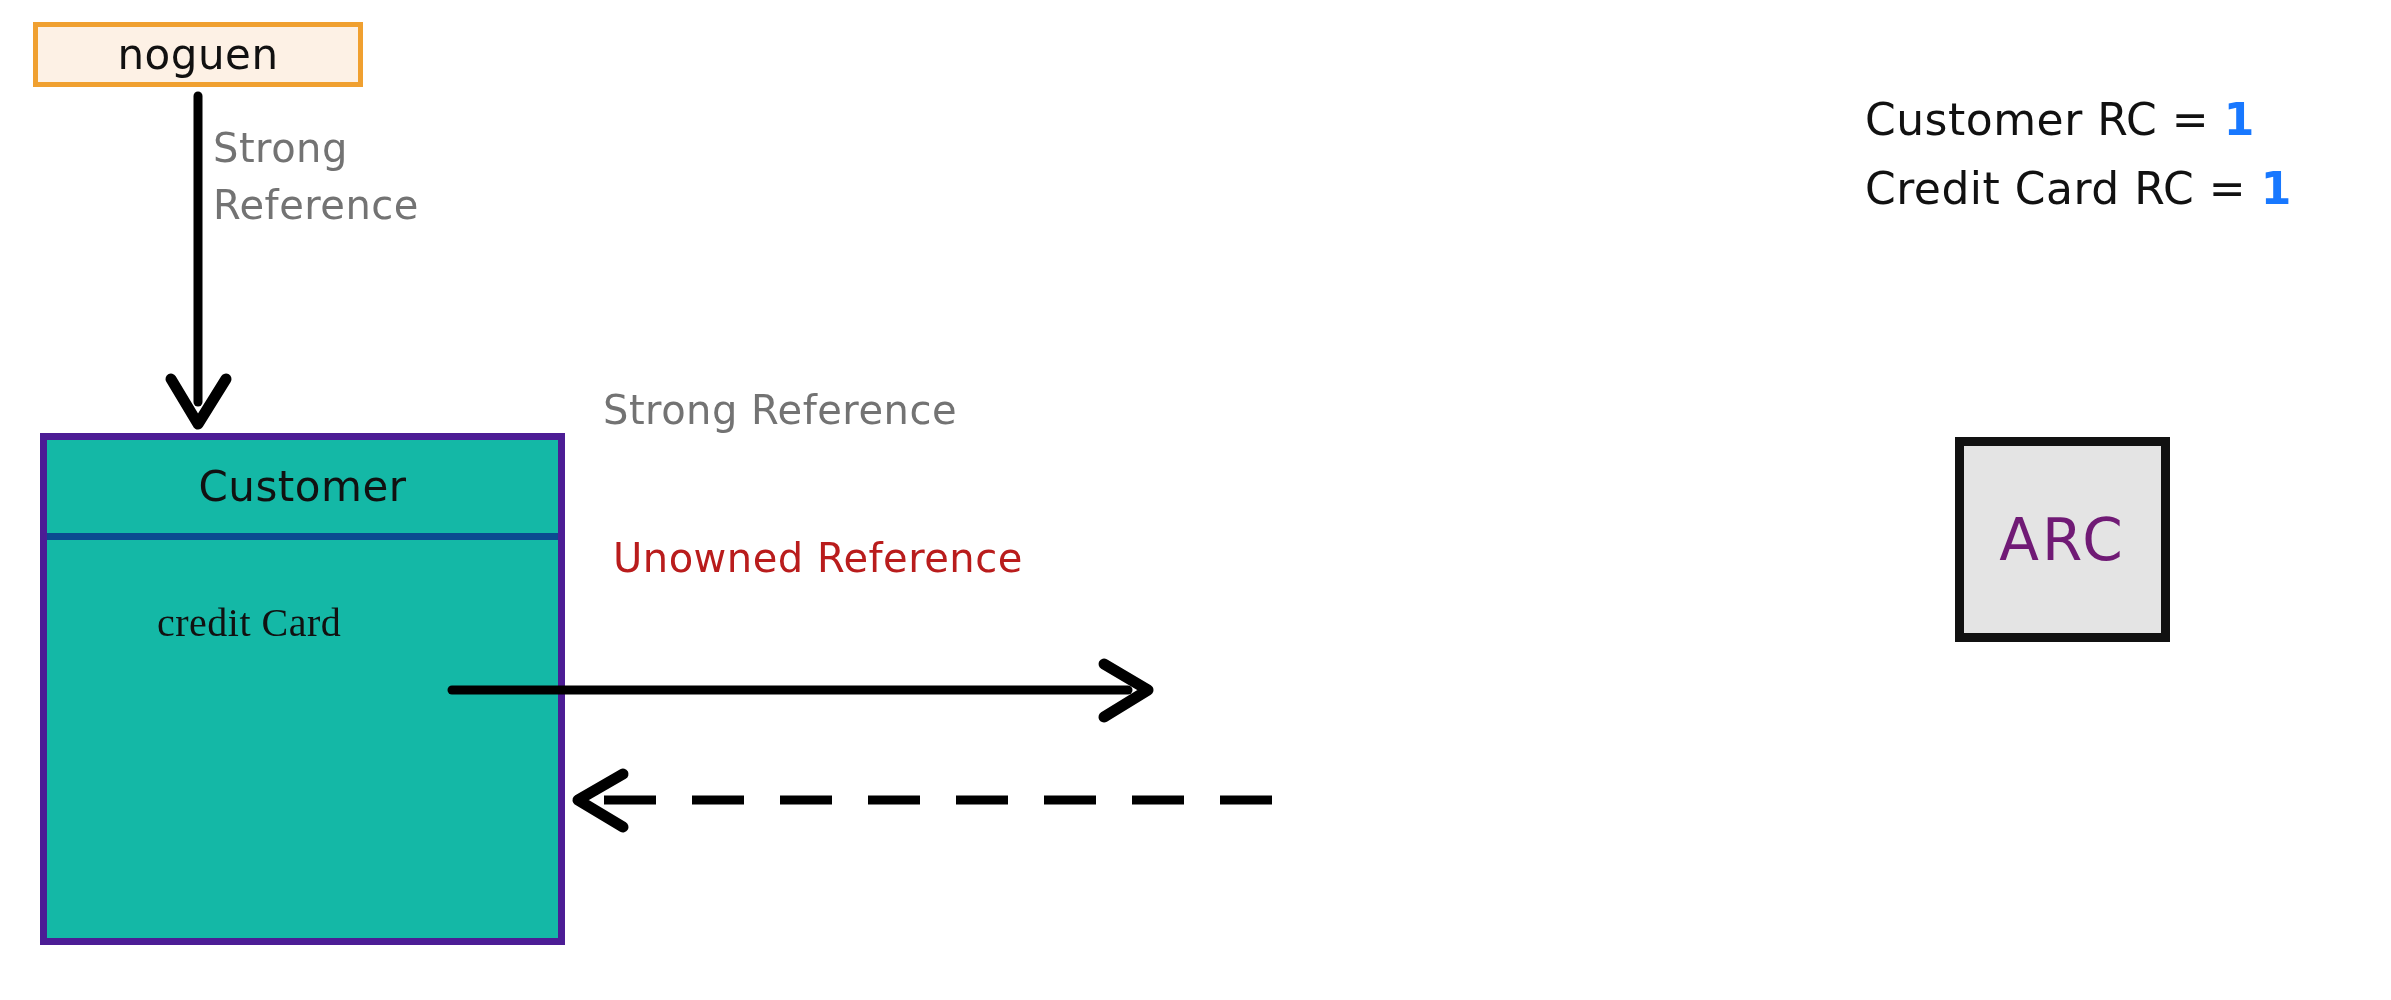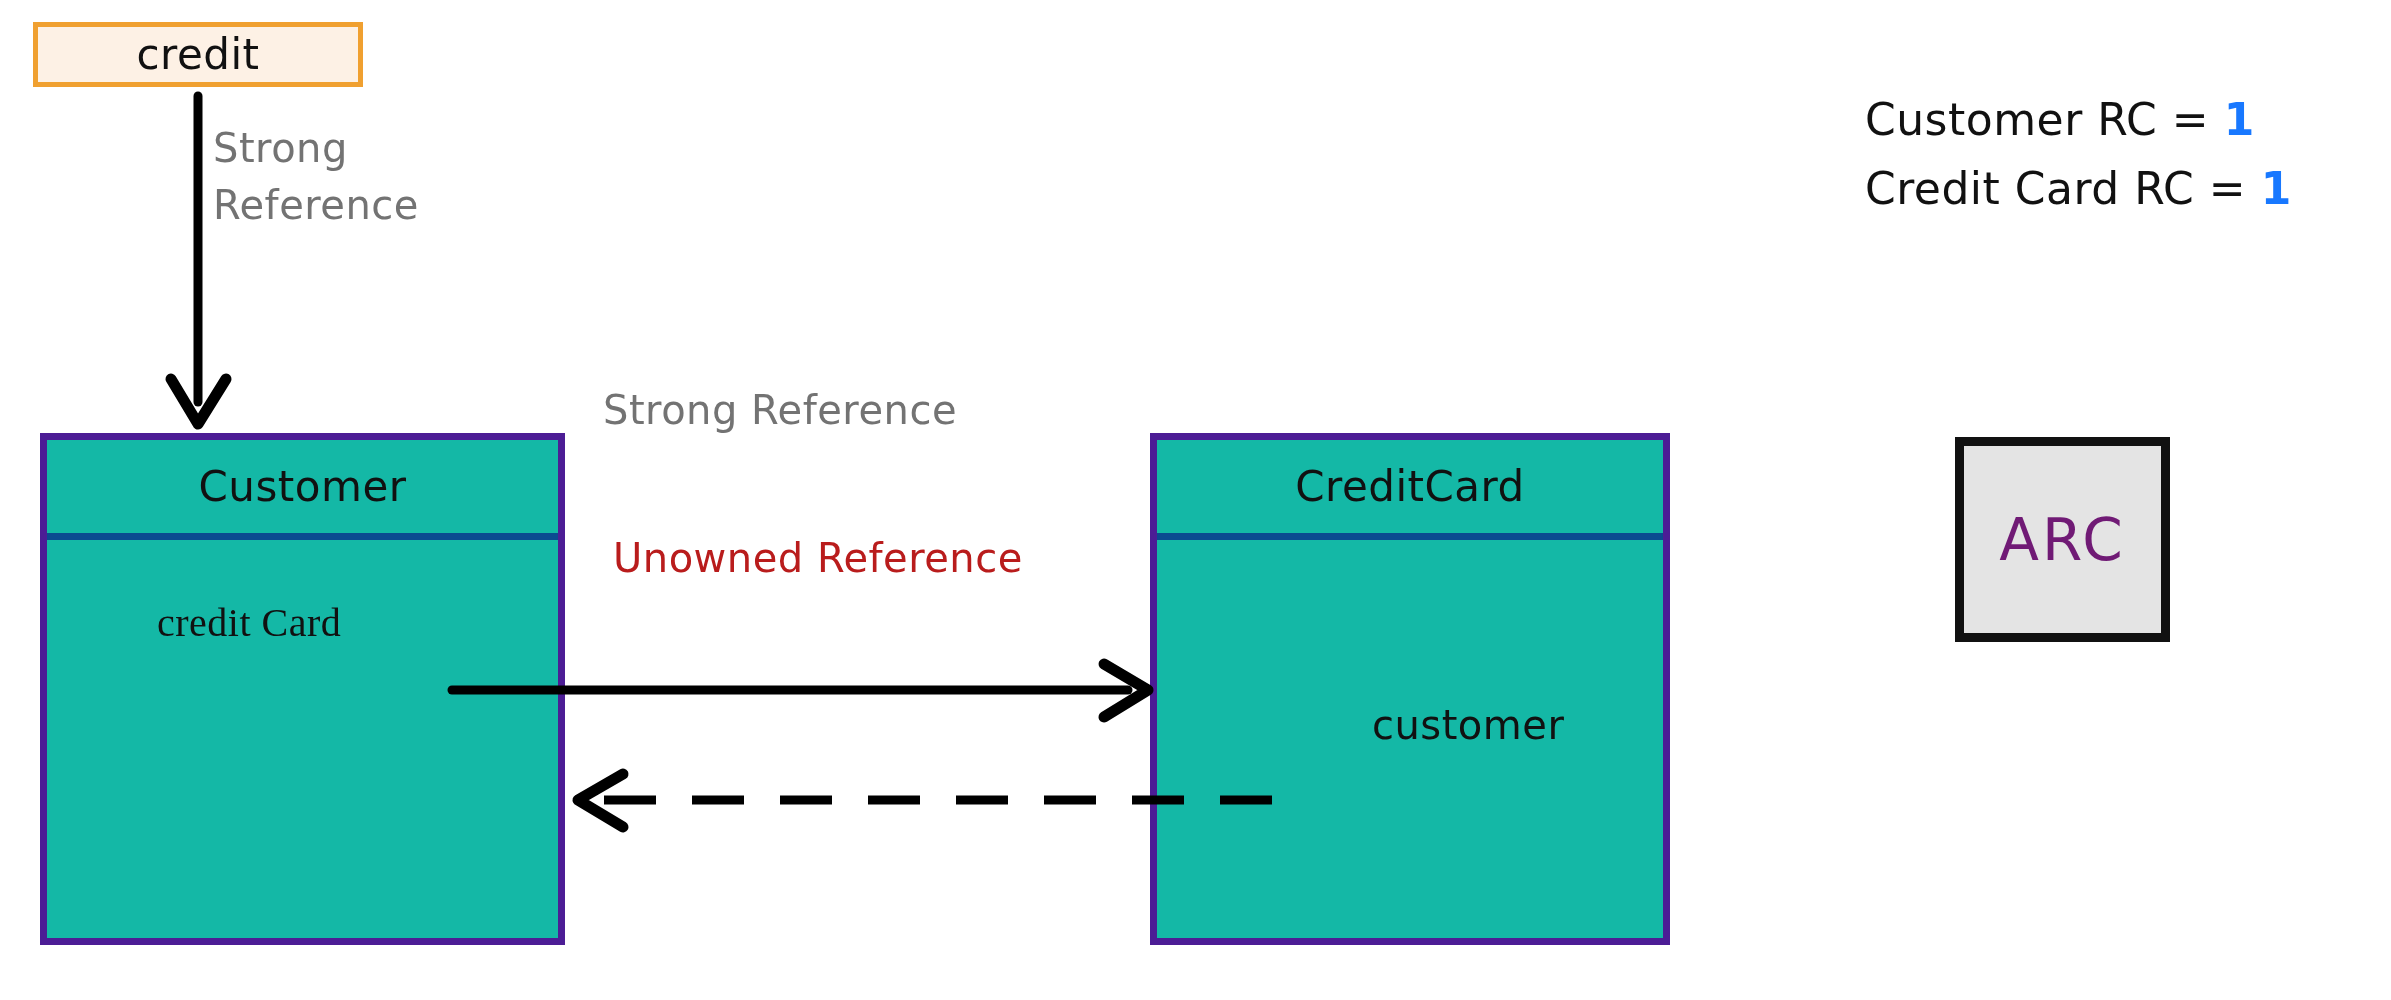--- a/index.html
+++ b/index.html
@@ -141,40 +141,32 @@
     color: #701a75;
     letter-spacing: 3px;
   }
 </style>
 </head>
 <body>
 
 <div id="canvas">
 
   <div id="owner-box">
-    <span class="hand" id="owner-label">credit</span>
+    <span class="hand" id="owner-label">noguen</span>
   </div>
 
   <div class="class-box" id="customer-box">
     <div class="class-header">
       <span class="hand class-title">Customer</span>
     </div>
     <div class="class-body">
       <span class="hand prop-label" id="customer-prop">credit Card</span>
     </div>
   </div>
 
-  <div class="class-box" id="creditcard-box">
-    <div class="class-header">
-      <span class="hand class-title">CreditCard</span>
-    </div>
-    <div class="class-body">
-      <span class="hand prop-label" id="creditcard-prop">customer</span>
-    </div>
-  </div>
 
   <svg id="arrows" viewBox="0 0 2391 1000" xmlns="http://www.w3.org/2000/svg">
 
     <g>
       <line x1="198" y1="96" x2="198" y2="402" stroke="#000000" stroke-width="9" stroke-linecap="round"></line>
       <path d="M 198 424 L 171 379 M 198 424 L 226 379" stroke="#000000" stroke-width="11" fill="none" stroke-linecap="round" stroke-linejoin="round"></path>
     </g>
 
     <g>
       <line x1="452" y1="690" x2="1128" y2="690" stroke="#000000" stroke-width="9" stroke-linecap="round"></line>

